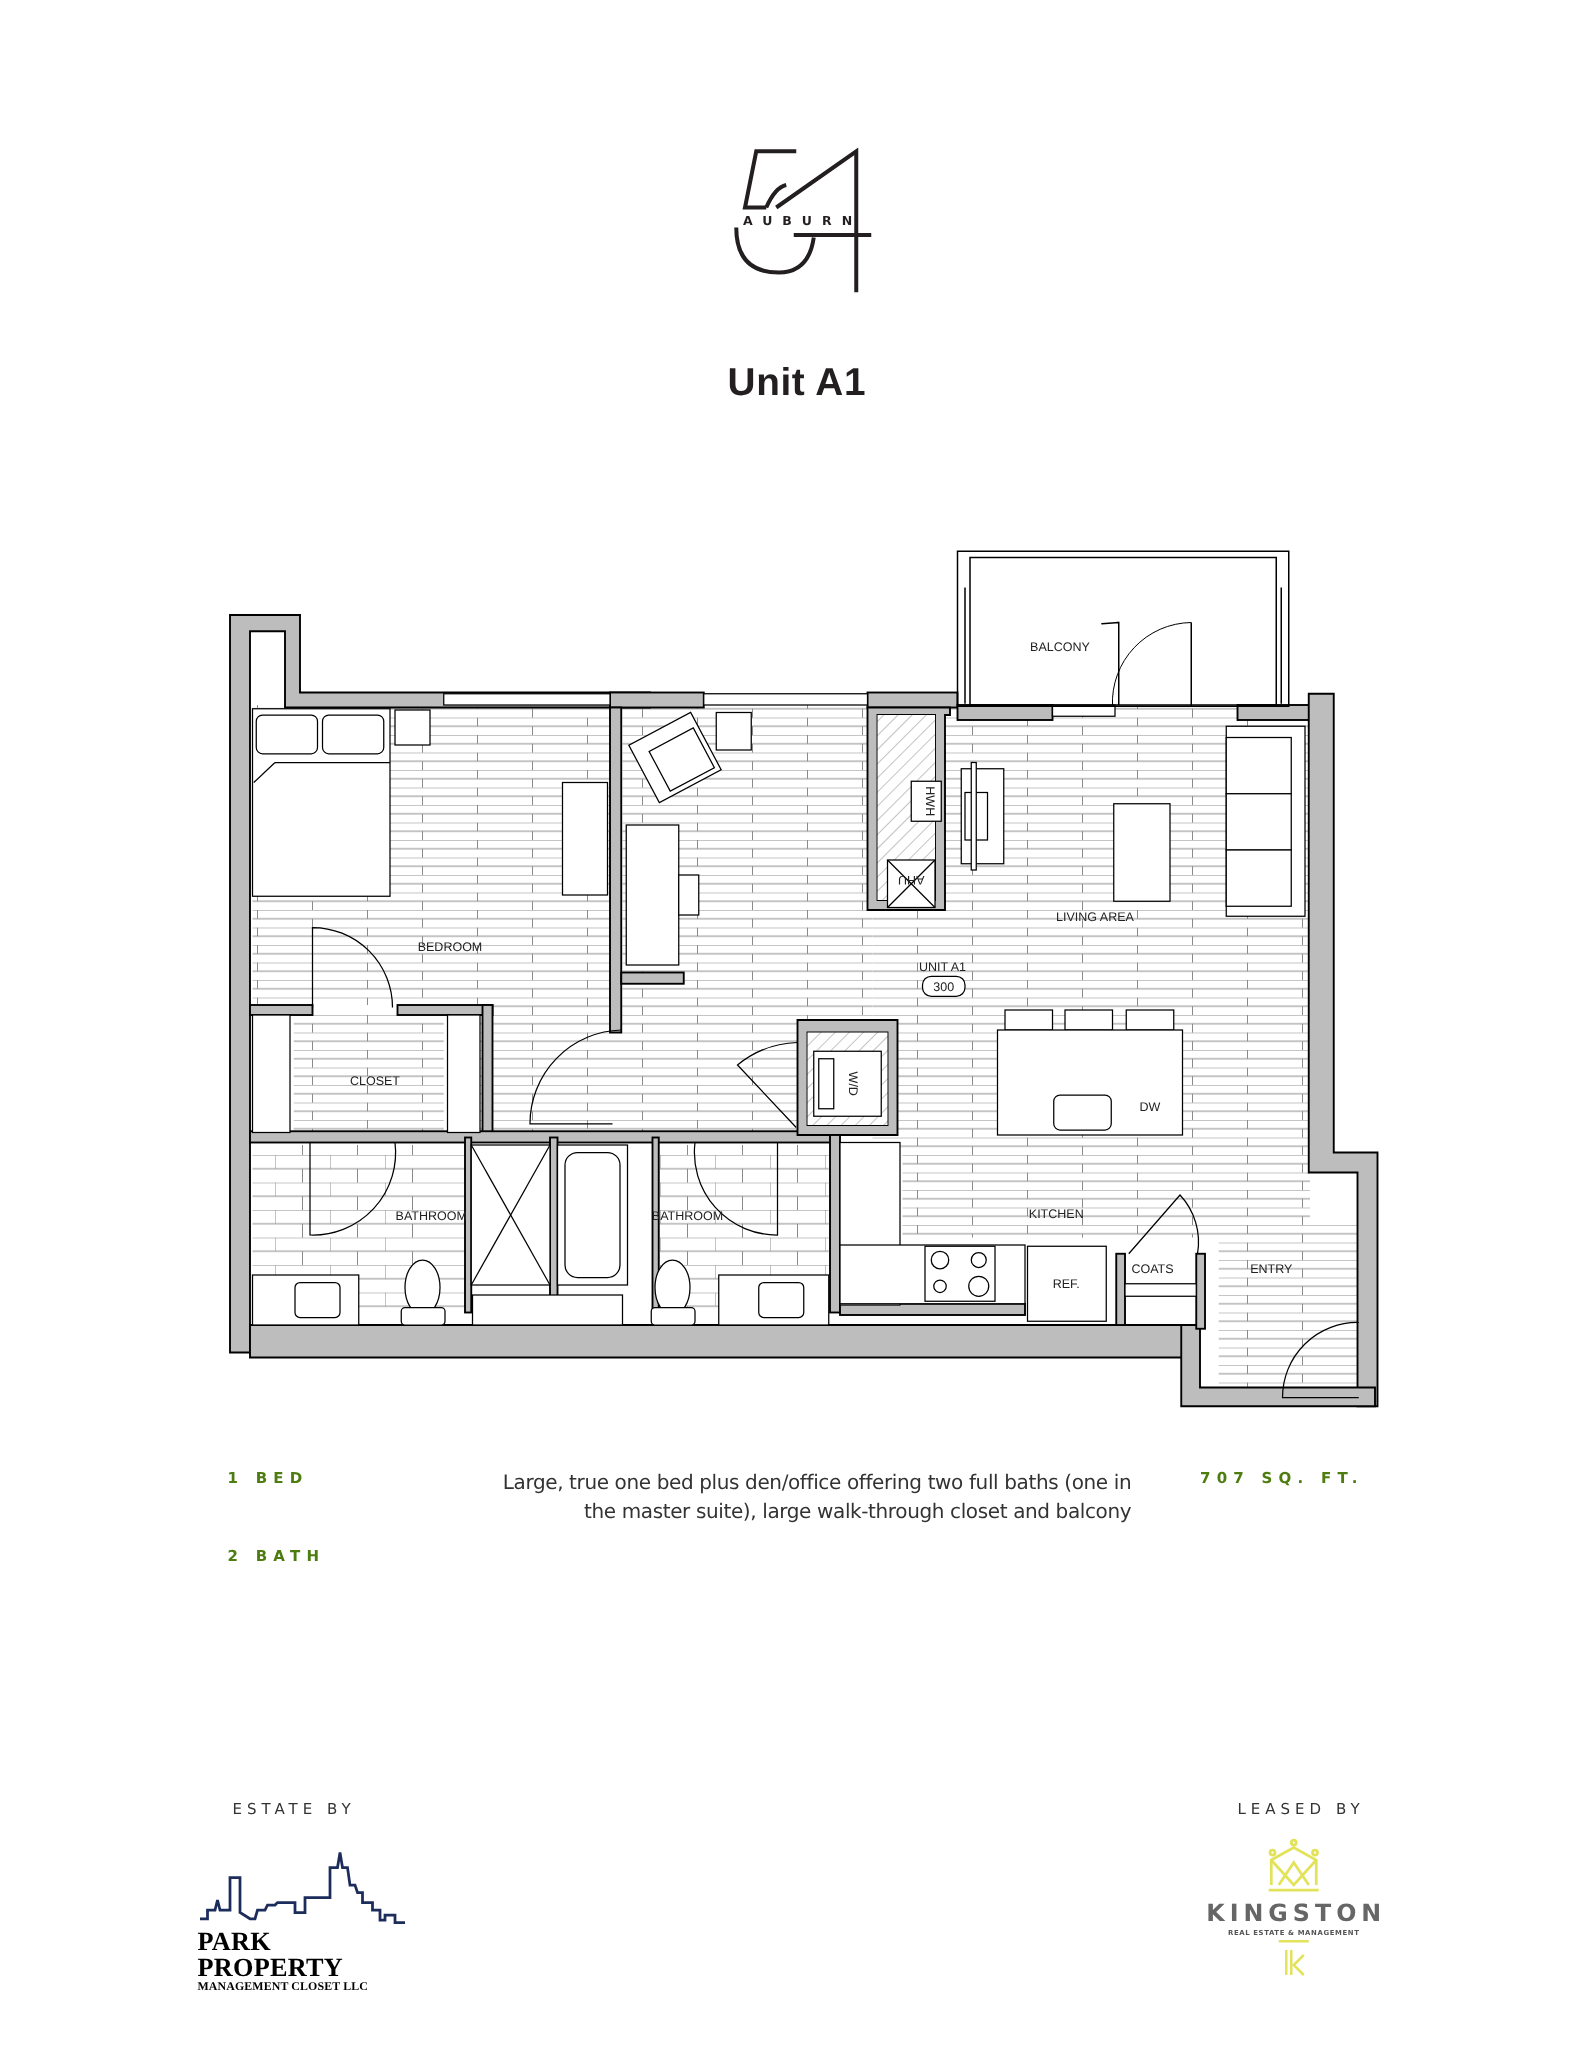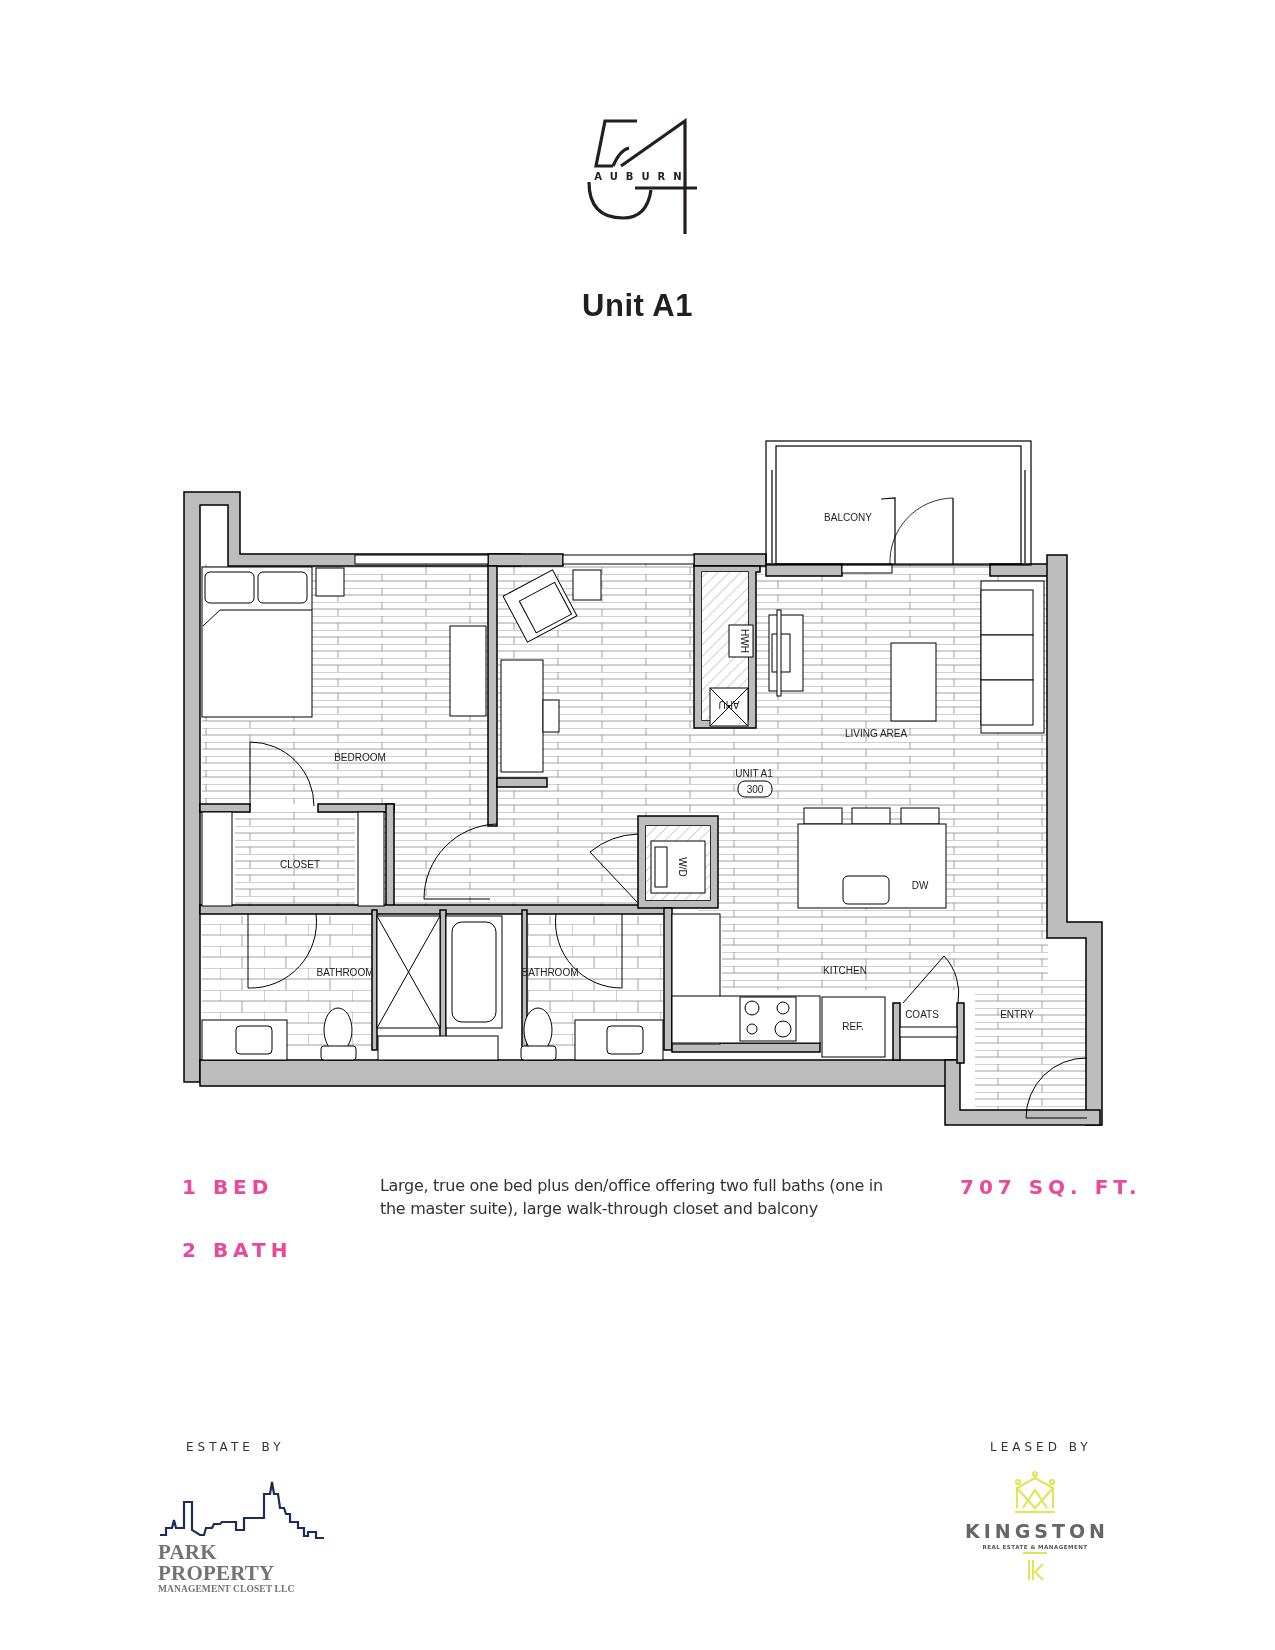--- a/index.html
+++ b/index.html
@@ -1,31 +1,31 @@
 <!DOCTYPE html>
 <html><head>
 <meta charset="utf-8">
 <style>
   html,body{margin:0;padding:0;background:#fff;}
   body{width:1275px;height:1650px;position:relative;overflow:hidden;font-family:"Liberation Sans",sans-serif;color:#222;}
   .abs{position:absolute;}
   #logo{left:585px;top:118px;width:115px;height:116px;}
   #title{left:0;width:1275px;top:288px;text-align:center;font-size:31px;font-weight:bold;color:#231f20;letter-spacing:0.5px;}
   #plan{left:0;top:0;width:1275px;height:1650px;}
-  .spec{font-family:"DejaVu Sans",sans-serif;font-weight:bold;font-size:20px;letter-spacing:5px;color:#ec4899;}
+  .spec{font-family:"DejaVu Sans",sans-serif;font-weight:bold;font-size:12px;letter-spacing:5px;color:#4d7c0f;}
   #bed{left:182px;top:1175px;}
   #bath{left:182px;top:1200px;margin-top:38px;}
   #sqft{left:960px;top:1175px;}
-  #desc{left:380px;width:525px;top:1174px;text-align:left;font-size:16px;line-height:23px;color:#333;font-family:"DejaVu Sans",sans-serif;font-weight:normal;letter-spacing:-0.3px;}
+  #desc{left:380px;width:525px;top:1174px;text-align:right;font-size:16px;line-height:23px;color:#333;font-family:"DejaVu Sans",sans-serif;font-weight:normal;letter-spacing:-0.3px;}
   .small-caps{font-size:12px;letter-spacing:4px;color:#333;font-family:"DejaVu Sans",sans-serif;}
   #managed{left:186px;top:1440px;}
   #leased{left:990px;top:1440px;}
   #park{left:158px;top:1480px;width:170px;height:95px;}
   #kingston{left:965px;top:1470px;width:140px;height:120px;}
-  .park-name{font-family:"Liberation Serif",serif;font-weight:bold;color:#737373;}
+  .park-name{font-family:"Liberation Serif",serif;font-weight:bold;color:#000000;}
   .room-label{font-family:"Liberation Sans",sans-serif;font-size:10px;fill:#222;}
 </style>
 </head>
 <body>
 
 <svg id="logo" class="abs" viewBox="0 0 115 116">
   <g fill="none" stroke="#231f20" stroke-width="3.2">
     <polyline points="52,3 20,3 11,48 28,48"></polyline>
     <path d="M28,48 Q35,32 44,30"></path>
     <polyline points="36,48 100,3 100,116"></polyline>

